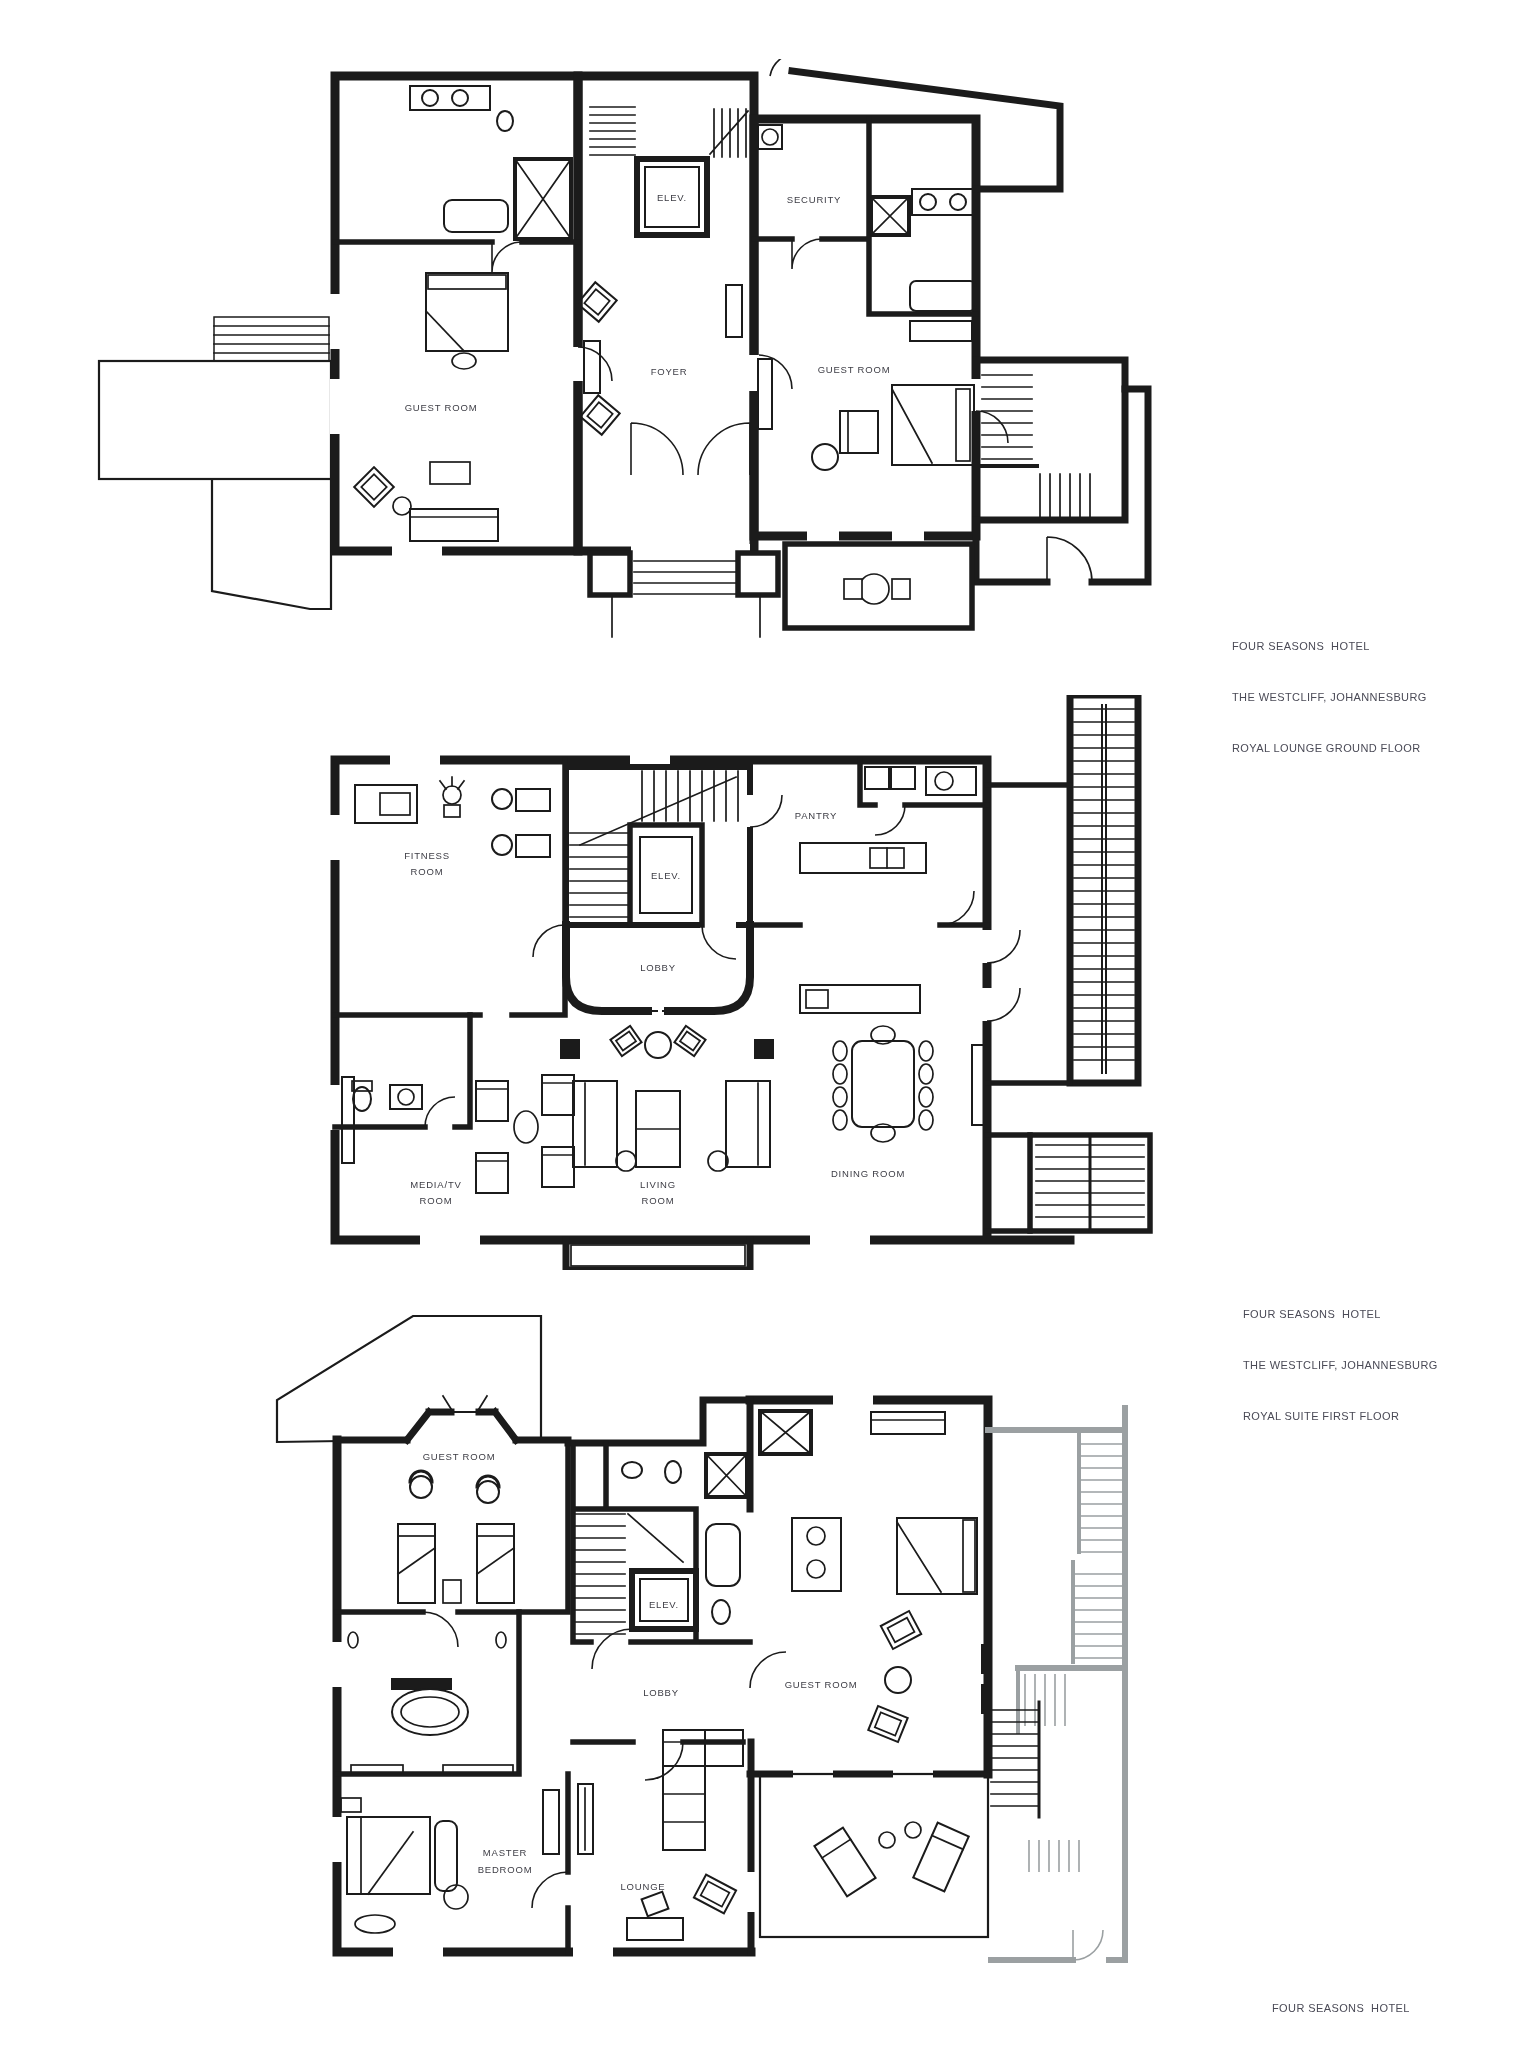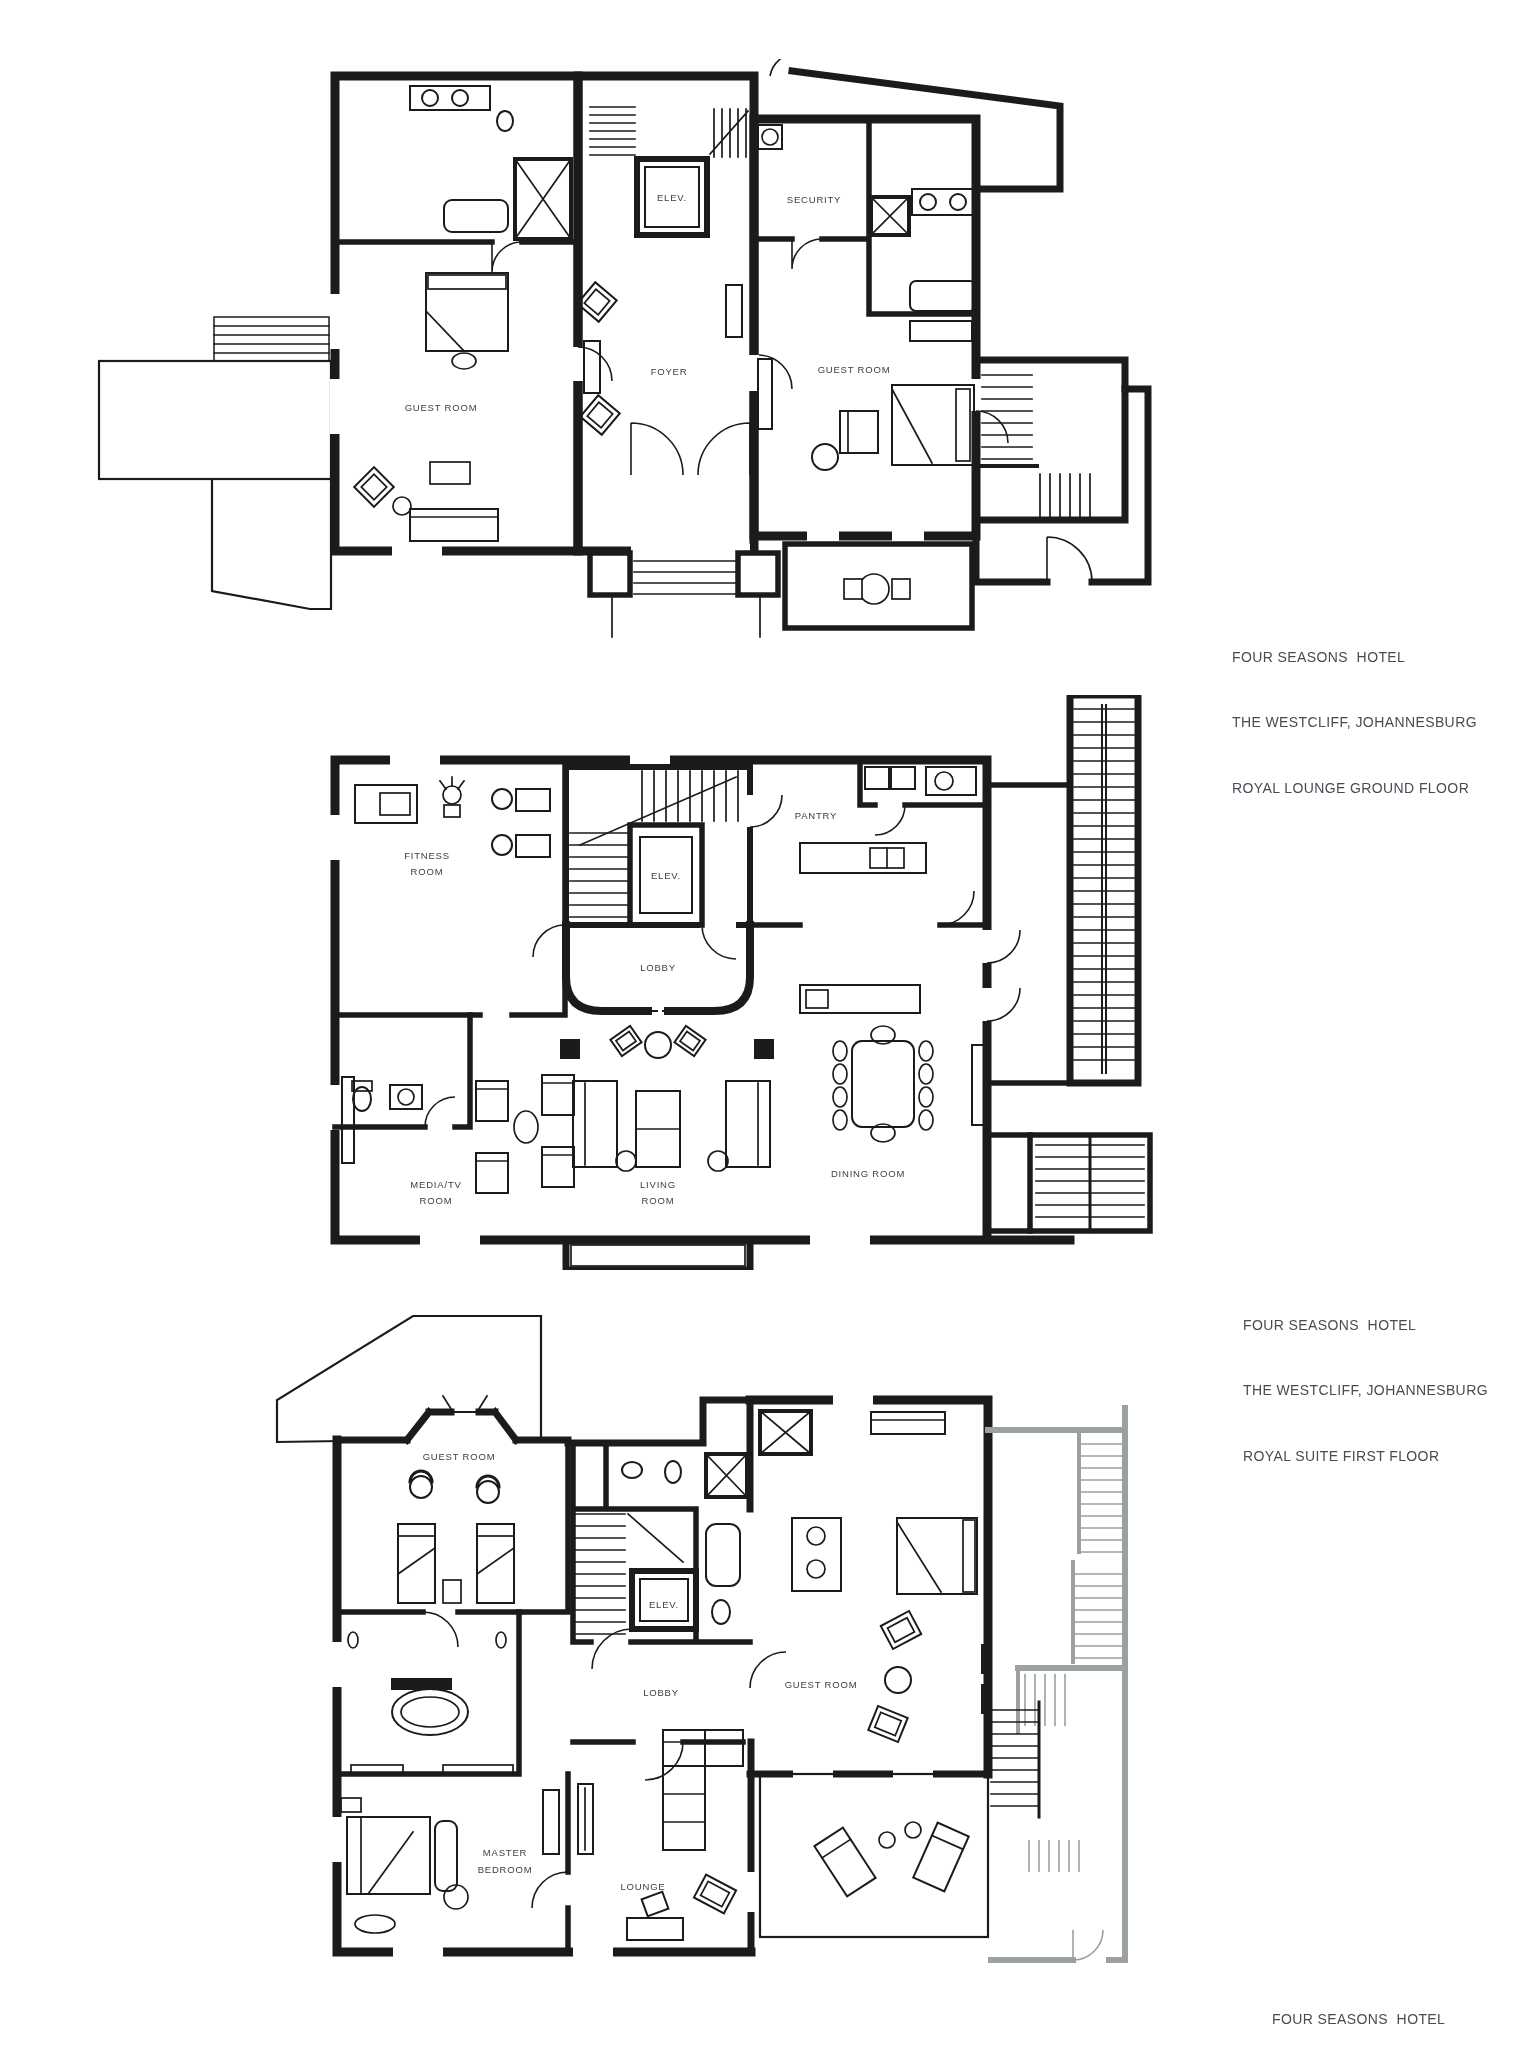--- a/index.html
+++ b/index.html
@@ -1,19 +1,19 @@
 <!DOCTYPE html>
 <html><head>
 <meta charset="utf-8">
 <style>
   html,body{margin:0;padding:0;background:#ffffff;}
   #stage{position:relative;width:1530px;height:2052px;background:#fff;overflow:hidden;
          font-family:"Liberation Sans",sans-serif;}
   .plan{position:absolute;}
-  .caption{position:absolute;font-size:14px;line-height:1.55;letter-spacing:.4px;
+  .caption{position:absolute;font-size:11px;line-height:1.55;letter-spacing:.4px;
            color:#4a4a56;white-space:pre;}
   svg .lbls{font-family:"Liberation Sans",sans-serif;font-size:9.5px;letter-spacing:.8px;
             fill:#3c3c44;text-anchor:middle;}
   .w{stroke:#1b1b1b;fill:none;stroke-linecap:square;}
   .x9{stroke-width:9;} .x7{stroke-width:7;} .x6{stroke-width:6;} .x5{stroke-width:5.5;}
   .x4{stroke-width:4;} .x3{stroke-width:3;} .x2{stroke-width:2;} .t{stroke-width:1.7;}
   .fw{fill:#ffffff;} .fb{fill:#1b1b1b;stroke:none;}
   .g{stroke:#9ba0a2;fill:none;stroke-linecap:square;}
   .arc{fill:none;stroke:#1b1b1b;stroke-width:1.6;}
   .garc{fill:none;stroke:#9ba0a2;stroke-width:1.6;}

